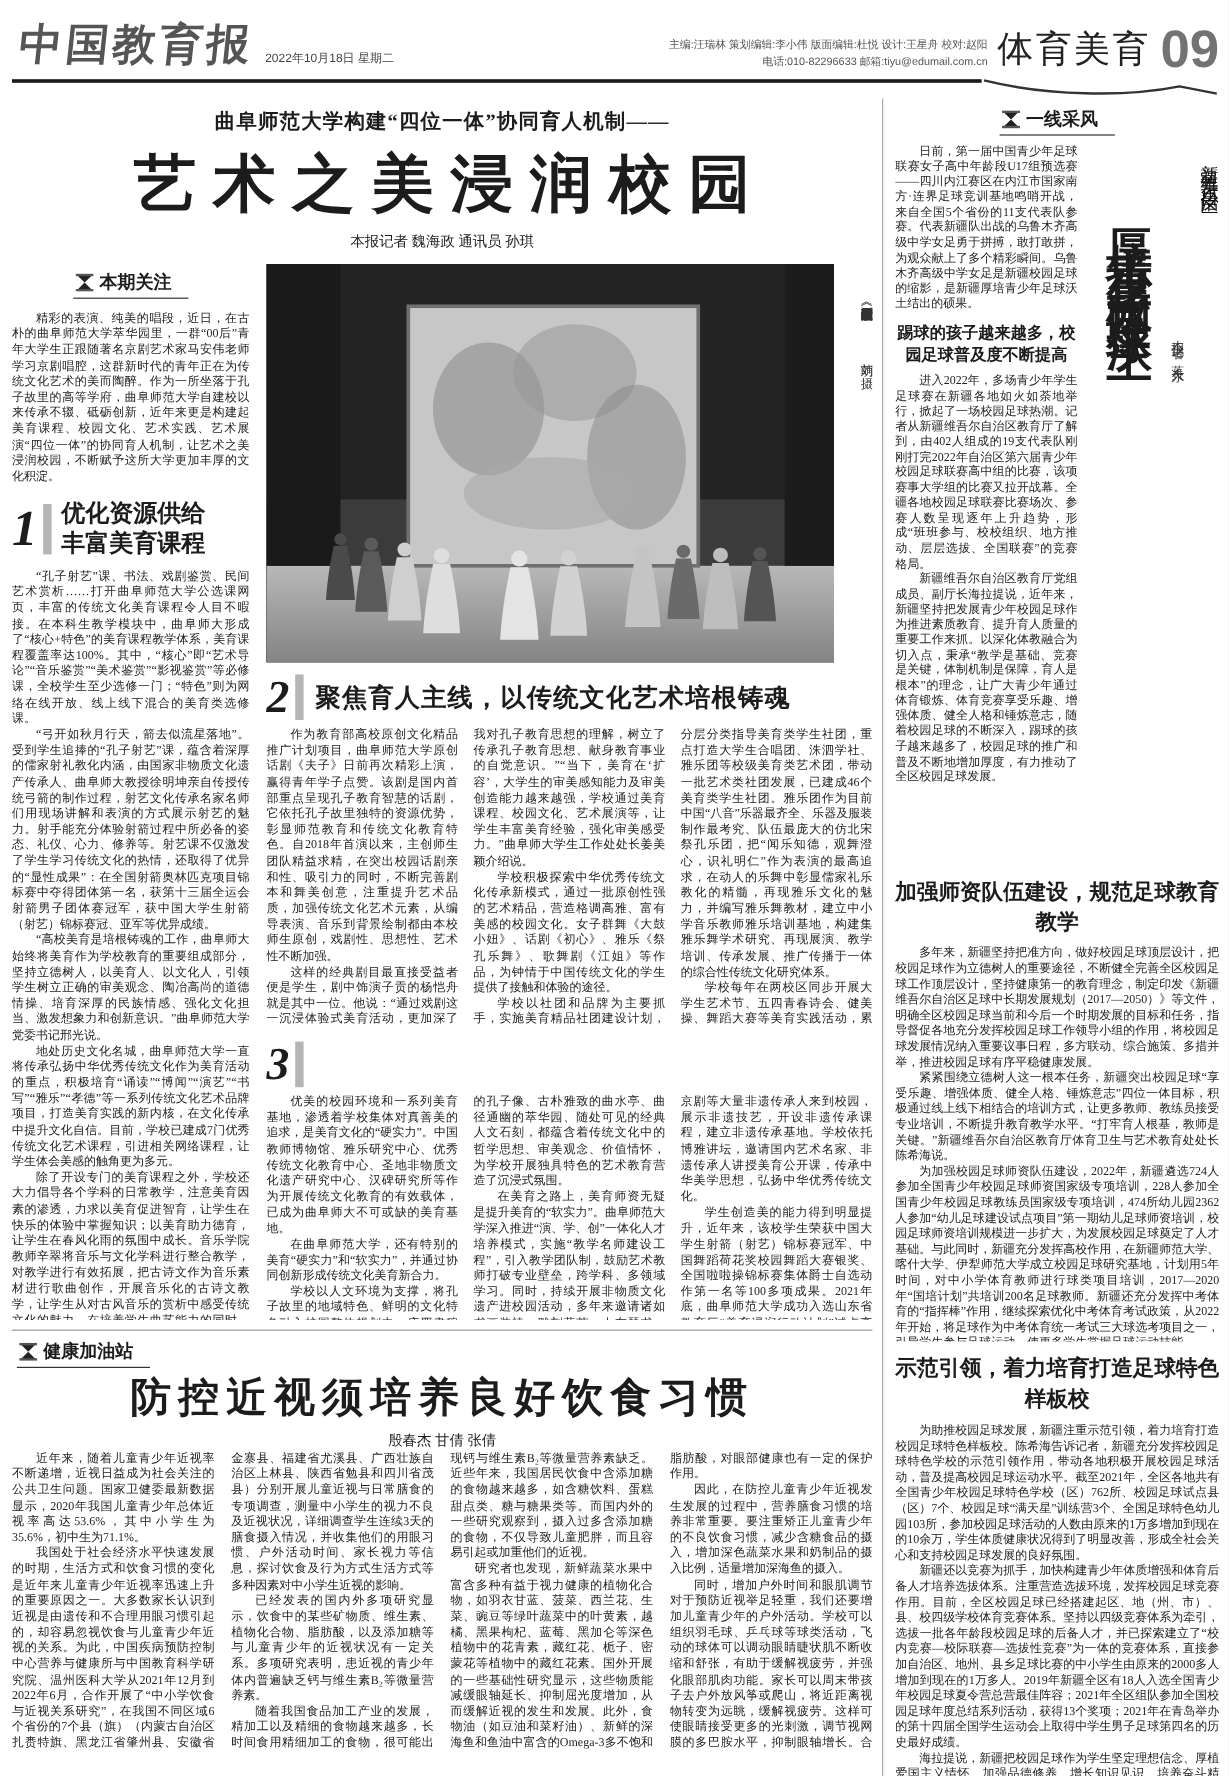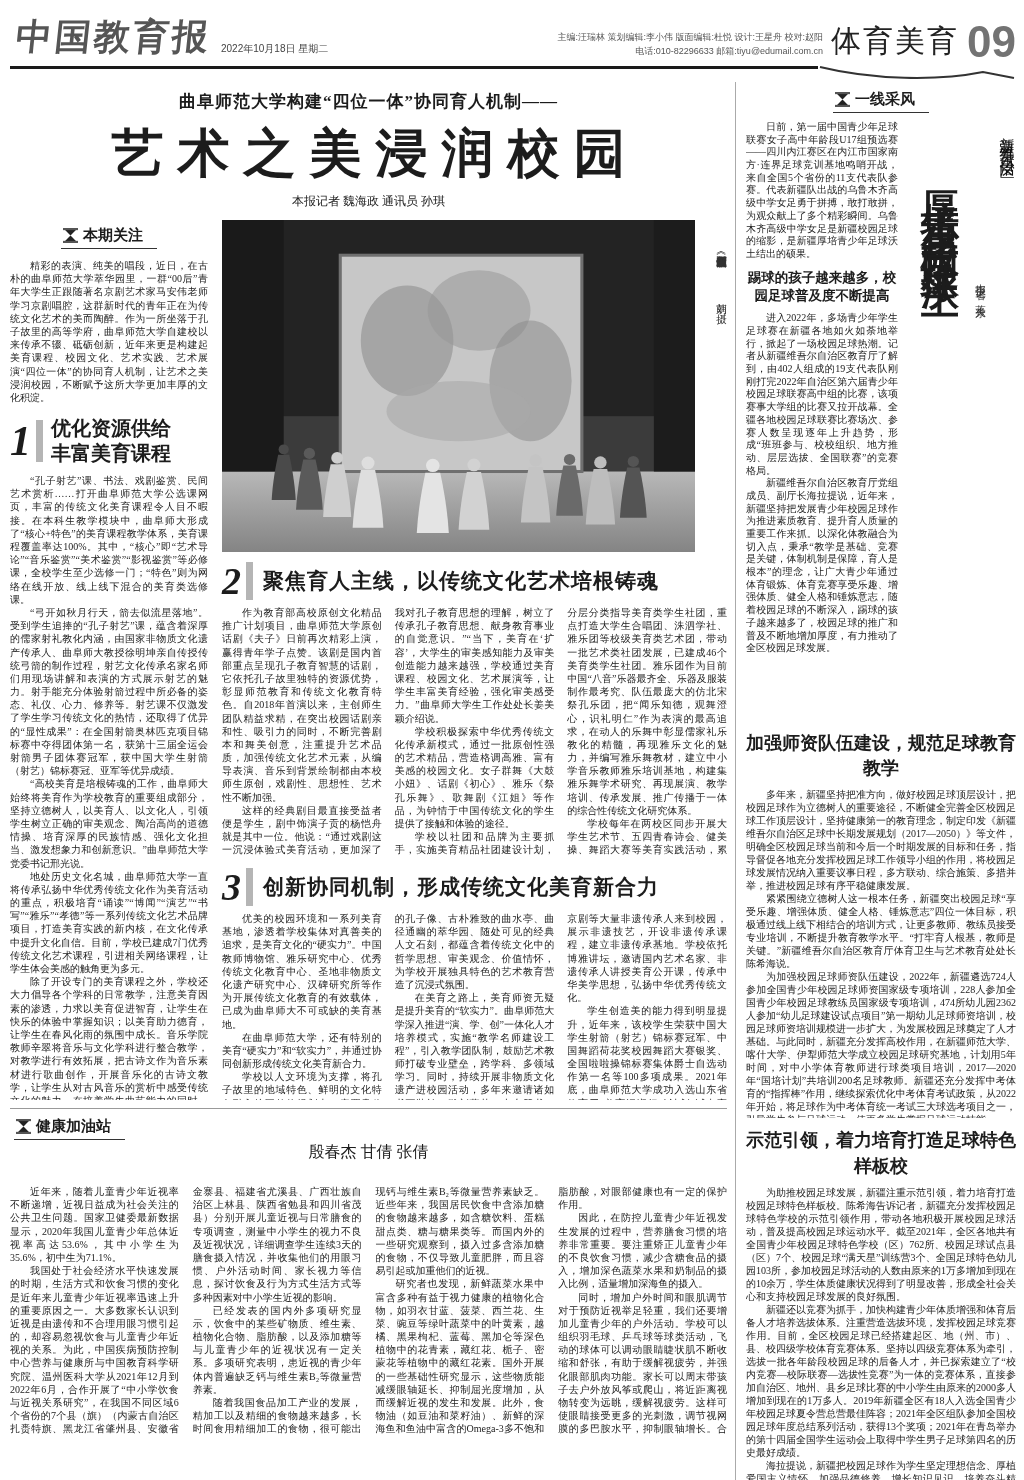--- a/index.html
+++ b/index.html
@@ -59,21 +59,21 @@
   .v-byline { font-size:10.5px; color:#333; margin-top:150px; margin-left:8px; letter-spacing:2px; }
   .v-title { font-size:38px; font-weight:700; letter-spacing:9px; margin-top:36px; margin-left:4px; }
   .sb-sub { font-size:18px; font-weight:700; text-align:center; line-height:1.4; margin:10px 0 7px; }
   .sb-body { overflow:hidden; }
   .sb-body p.body-p { line-height:1.3; }
   .sb-body.part2 { height:330px; }
   .sb-body.part3 { height:332px; }
   
   .hr-sep { border-top:1px solid #999; margin:8px 0 6px; }
   .bottom-title { text-align:center; font-size:34px; font-weight:700; letter-spacing:6px; margin:2px 0 4px; }
-  .bottom-authors { text-align:center; font-size:16px; margin-bottom:22px; }
+  .bottom-authors { text-align:center; font-size:12px; margin-bottom:0; }
   .cols4 { columns:4; column-gap:14px; column-fill:auto; height:252px; overflow:hidden; }
 </style>
 </head>
 <body>
 
 <div class="page">
 
   <div class="header">
     <div class="mast">
       <span class="mast-logo">中国教育报</span>
@@ -186,21 +186,20 @@
             <div class="cols3 sec2-body" style="font-size:9.5px">
                 <p class="body-p">作为教育部高校原创文化精品推广计划项目，曲阜师范大学原创话剧《夫子》日前再次精彩上演，赢得青年学子点赞。该剧是国内首部重点呈现孔子教育智慧的话剧，它依托孔子故里独特的资源优势，彰显师范教育和传统文化教育特色。自2018年首演以来，主创师生团队精益求精，在突出校园话剧亲和性、吸引力的同时，不断完善剧本和舞美创意，注重提升艺术品质，加强传统文化艺术元素，从编导表演、音乐到背景绘制都由本校师生原创，戏剧性、思想性、艺术性不断加强。</p>
                 <p class="body-p">这样的经典剧目最直接受益者便是学生，剧中饰演子贡的杨恺舟就是其中一位。他说：“通过戏剧这一沉浸体验式美育活动，更加深了我对孔子教育思想的理解，树立了传承孔子教育思想、献身教育事业的自觉意识。”“当下，美育在‘扩容’，大学生的审美感知能力及审美创造能力越来越强，学校通过美育课程、校园文化、艺术展演等，让学生丰富美育经验，强化审美感受力。”曲阜师大学生工作处处长姜美颖介绍说。</p>
                 <p class="body-p">学校积极探索中华优秀传统文化传承新模式，通过一批原创性强的艺术精品，营造格调高雅、富有美感的校园文化。女子群舞《大鼓小妞》、话剧《初心》、雅乐《祭孔乐舞》、歌舞剧《江姐》等作品，为钟情于中国传统文化的学生提供了接触和体验的途径。</p>
                 <p class="body-p">学校以社团和品牌为主要抓手，实施美育精品社团建设计划，分层分类指导美育类学生社团，重点打造大学生合唱团、洙泗学社、雅乐团等校级美育类艺术团，带动一批艺术类社团发展，已建成46个美育类学生社团。雅乐团作为目前中国“八音”乐器最齐全、乐器及服装制作最考究、队伍最庞大的仿北宋祭孔乐团，把“闻乐知德，观舞澄心，识礼明仁”作为表演的最高追求，在动人的乐舞中彰显儒家礼乐教化的精髓，再现雅乐文化的魅力，并编写雅乐舞教材，建立中小学音乐教师雅乐培训基地，构建集雅乐舞学术研究、再现展演、教学培训、传承发展、推广传播于一体的综合性传统文化研究体系。</p>
                 <p class="body-p">学校每年在两校区同步开展大学生艺术节、五四青春诗会、健美操、舞蹈大赛等美育实践活动，累计举办近百场高雅艺术进校园等美育品牌活动。同时，学校通过艺术实践向社会进行美的输出，每年寒暑假、节假日，都会派出大量社会实践小分队深入其他高校和中小学进行文艺演出，举办绘画、书法、手绘壁画等活动，向社会大众传递高雅健康的审美趣味。</p>
               </div>
 
             <div class="sec-head">
               <span class="sec-num" style="font-size:38px">3</span>
-              <span class="sec-title">创新协同机制，形成传统文化美育新合力</span>
             </div>
             <div class="cols3 sec3-body" style="font-size:9.5px">
                 <p class="body-p">优美的校园环境和一系列美育基地，渗透着学校集体对真善美的追求，是美育文化的“硬实力”。中国教师博物馆、雅乐研究中心、优秀传统文化教育中心、圣地非物质文化遗产研究中心、汉碑研究所等作为开展传统文化教育的有效载体，已成为曲阜师大不可或缺的美育基地。</p>
                 <p class="body-p">在曲阜师范大学，还有特别的美育“硬实力”和“软实力”，并通过协同创新形成传统文化美育新合力。</p>
                 <p class="body-p">学校以人文环境为支撑，将孔子故里的地域特色、鲜明的文化特色融入校园整体规划中。庄严肃穆的孔子像、古朴雅致的曲水亭、曲径通幽的萃华园、随处可见的经典人文石刻，都蕴含着传统文化中的哲学思想、审美观念、价值情怀，为学校开展独具特色的艺术教育营造了沉浸式氛围。</p>
                 <p class="body-p">在美育之路上，美育师资无疑是提升美育的“软实力”。曲阜师范大学深入推进“演、学、创”一体化人才培养模式，实施“教学名师建设工程”，引入教学团队制，鼓励艺术教师打破专业壁垒，跨学科、多领域学习。同时，持续开展非物质文化遗产进校园活动，多年来邀请诸如书画装裱、雕刻葫芦、山东琴书、京剧等大量非遗传承人来到校园，展示非遗技艺，开设非遗传承课程，建立非遗传承基地。学校依托博雅讲坛，邀请国内艺术名家、非遗传承人讲授美育公开课，传承中华美学思想，弘扬中华优秀传统文化。</p>
                 <p class="body-p">学生创造美的能力得到明显提升，近年来，该校学生荣获中国大学生射箭（射艺）锦标赛冠军、中国舞蹈荷花奖校园舞蹈大赛银奖、全国啦啦操锦标赛集体爵士自选动作第一名等100多项成果。2021年底，曲阜师范大学成功入选山东省教育厅“美育浸润行动计划”试点高校，对口支援莒县开展中小学生美育工作。</p>
               </div>
           </div>
         </div>
@@ -211,20 +210,21 @@
       <div>
         <div class="badge" style="margin:0 0 2px 4px">
           <svg viewBox="0 0 14 14">
             <polygon points="1,1 13,1 7,7" fill="#222"></polygon>
             <polygon points="1,13 13,13 7,7" fill="#222"></polygon>
             <rect x="0" y="0" width="14" height="2" fill="#555"></rect>
             <rect x="0" y="12" width="14" height="2" fill="#555"></rect>
           </svg>
           <span>健康加油站</span>
         </div>
+        <div class="bottom-title">防控近视须培养良好饮食习惯</div>
         <div class="bottom-authors">殷春杰 甘倩 张倩</div>
         <div class="cols4">
             <p class="body-p">近年来，随着儿童青少年近视率不断递增，近视日益成为社会关注的公共卫生问题。国家卫健委最新数据显示，2020年我国儿童青少年总体近视率高达53.6%，其中小学生为35.6%，初中生为71.1%。</p>
             <p class="body-p">我国处于社会经济水平快速发展的时期，生活方式和饮食习惯的变化是近年来儿童青少年近视率迅速上升的重要原因之一。大多数家长认识到近视是由遗传和不合理用眼习惯引起的，却容易忽视饮食与儿童青少年近视的关系。为此，中国疾病预防控制中心营养与健康所与中国教育科学研究院、温州医科大学从2021年12月到2022年6月，合作开展了“中小学饮食与近视关系研究”，在我国不同区域6个省份的7个县（旗）（内蒙古自治区扎赉特旗、黑龙江省肇州县、安徽省金寨县、福建省尤溪县、广西壮族自治区上林县、陕西省勉县和四川省茂县）分别开展儿童近视与日常膳食的专项调查，测量中小学生的视力不良及近视状况，详细调查学生连续3天的膳食摄入情况，并收集他们的用眼习惯、户外活动时间、家长视力等信息，探讨饮食及行为方式生活方式等多种因素对中小学生近视的影响。</p>
             <p class="body-p">已经发表的国内外多项研究显示，饮食中的某些矿物质、维生素、植物化合物、脂肪酸，以及添加糖等与儿童青少年的近视状况有一定关系。多项研究表明，患近视的青少年体内普遍缺乏钙与维生素B₂等微量营养素。</p>
             <p class="body-p">随着我国食品加工产业的发展，精加工以及精细的食物越来越多，长时间食用精细加工的食物，很可能出现钙与维生素B₂等微量营养素缺乏。近些年来，我国居民饮食中含添加糖的食物越来越多，如含糖饮料、蛋糕甜点类、糖与糖果类等。而国内外的一些研究观察到，摄入过多含添加糖的食物，不仅导致儿童肥胖，而且容易引起或加重他们的近视。</p>
             <p class="body-p">研究者也发现，新鲜蔬菜水果中富含多种有益于视力健康的植物化合物，如羽衣甘蓝、菠菜、西兰花、生菜、豌豆等绿叶蔬菜中的叶黄素，越橘、黑果枸杞、蓝莓、黑加仑等深色植物中的花青素，藏红花、栀子、密蒙花等植物中的藏红花素。国外开展的一些基础性研究显示，这些物质能减缓眼轴延长、抑制屈光度增加，从而缓解近视的发生和发展。此外，食物油（如豆油和菜籽油）、新鲜的深海鱼和鱼油中富含的Omega-3多不饱和脂肪酸，对眼部健康也有一定的保护作用。</p>
             <p class="body-p">因此，在防控儿童青少年近视发生发展的过程中，营养膳食习惯的培养非常重要。要注重矫正儿童青少年的不良饮食习惯，减少含糖食品的摄入，增加深色蔬菜水果和奶制品的摄入比例，适量增加深海鱼的摄入。</p>
             <p class="body-p">同时，增加户外时间和眼肌调节对于预防近视举足轻重，我们还要增加儿童青少年的户外活动。学校可以组织羽毛球、乒乓球等球类活动，飞动的球体可以调动眼睛睫状肌不断收缩和舒张，有助于缓解视疲劳，并强化眼部肌肉功能。家长可以周末带孩子去户外放风筝或爬山，将近距离视物转变为远眺，缓解视疲劳。这样可使眼睛接受更多的光刺激，调节视网膜的多巴胺水平，抑制眼轴增长。合理膳食和户外活动相结合，能有效预防和控制儿童近视。</p>
           </div>

